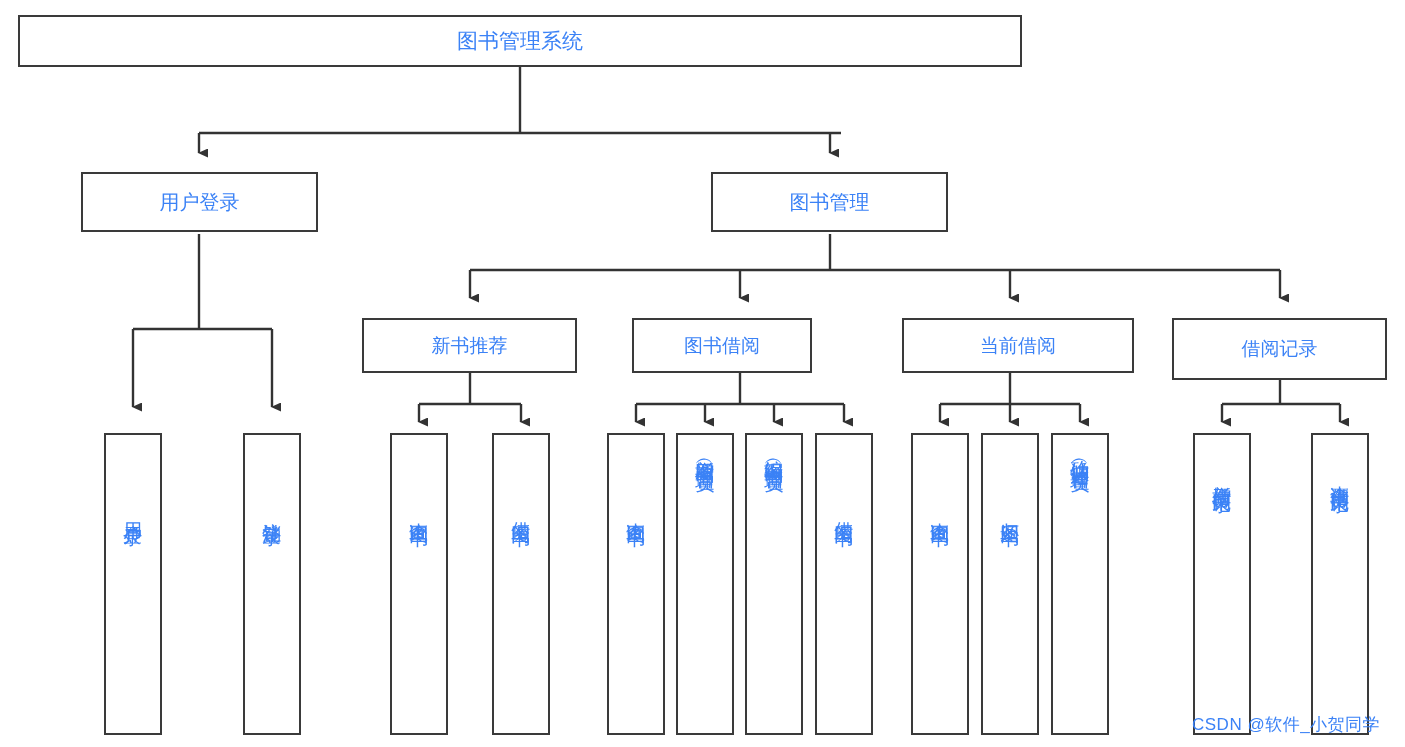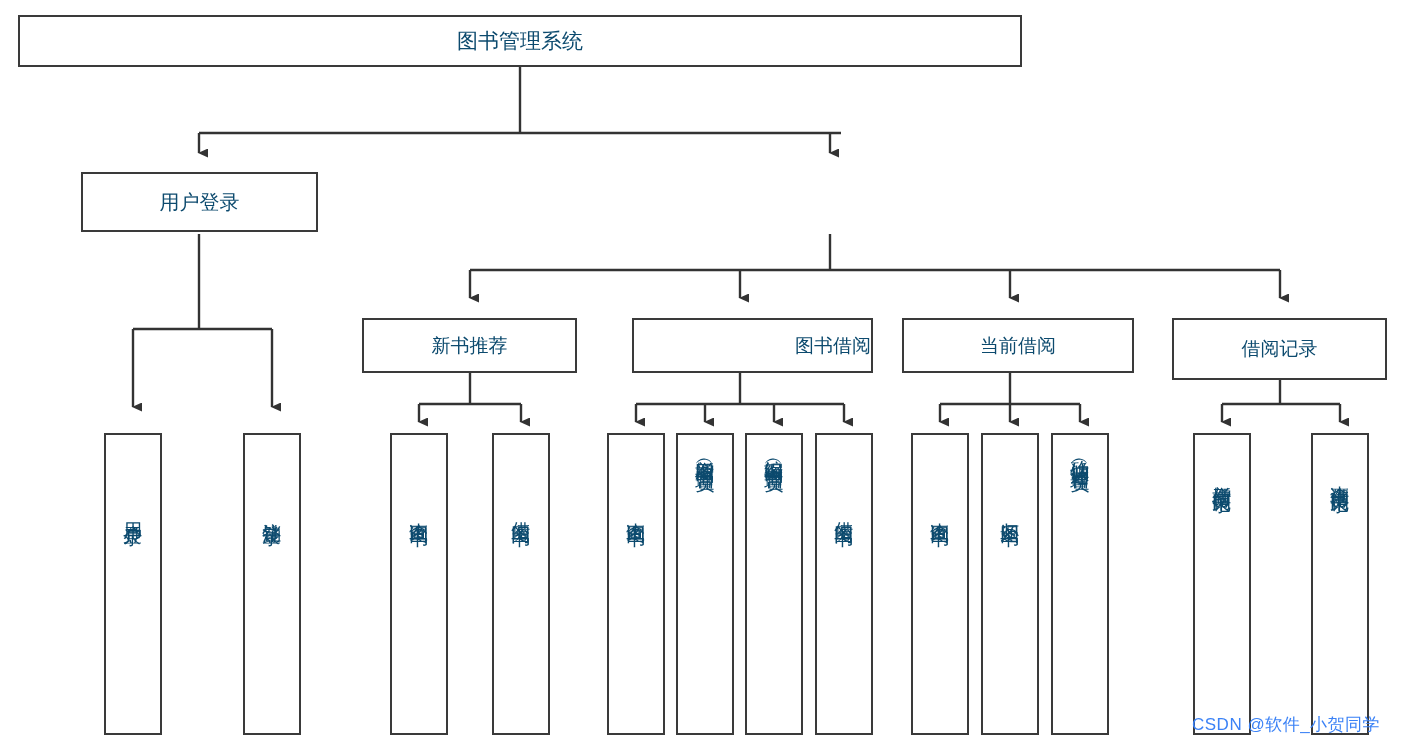--- a/index.html
+++ b/index.html
@@ -26,21 +26,21 @@
     height: 747px;
   }
   .node {
     position: absolute;
     box-sizing: border-box;
     background: #ffffff;
     border: 2px solid #3a3a3a;
     display: flex;
     align-items: center;
     justify-content: center;
-    color: #0c4a6e;
+    color: #3b82f6;
     text-align: center;
   }
   .node-root {
     font-size: 21px;
   }
   .node-l2 {
     font-size: 20px;
   }
   .node-l3 {
     font-size: 19px;
@@ -120,25 +120,28 @@
     </g>
   </svg>
 
   <div class="node node-root" style="left:18px; top:15px; width:1004px; height:52px;">
     <span>图书管理系统</span>
   </div>
 
   <div class="node node-l2" style="left:81px; top:172px; width:237px; height:60px;">
     <span>用户登录</span>
   </div>
+  <div class="node node-l2" style="left:711px; top:172px; width:237px; height:60px;">
+    <span>图书管理</span>
+  </div>
 
   <div class="node node-l3" style="left:362px; top:318px; width:215px; height:55px;">
     <span>新书推荐</span>
   </div>
-  <div class="node node-l3" style="left:632px; top:318px; width:241px; height:55px;justify-content:flex-end;">
+  <div class="node node-l3" style="left:632px; top:318px; width:180px; height:55px;">
     <span>图书借阅</span>
   </div>
   <div class="node node-l3" style="left:902px; top:318px; width:232px; height:55px;">
     <span>当前借阅</span>
   </div>
   <div class="node node-l3" style="left:1172px; top:318px; width:215px; height:62px;">
     <span>借阅记录</span>
   </div>
 
   <div class="node node-leaf" style="left:104px; top:433px; width:58px; height:302px; padding-top:72px;">

